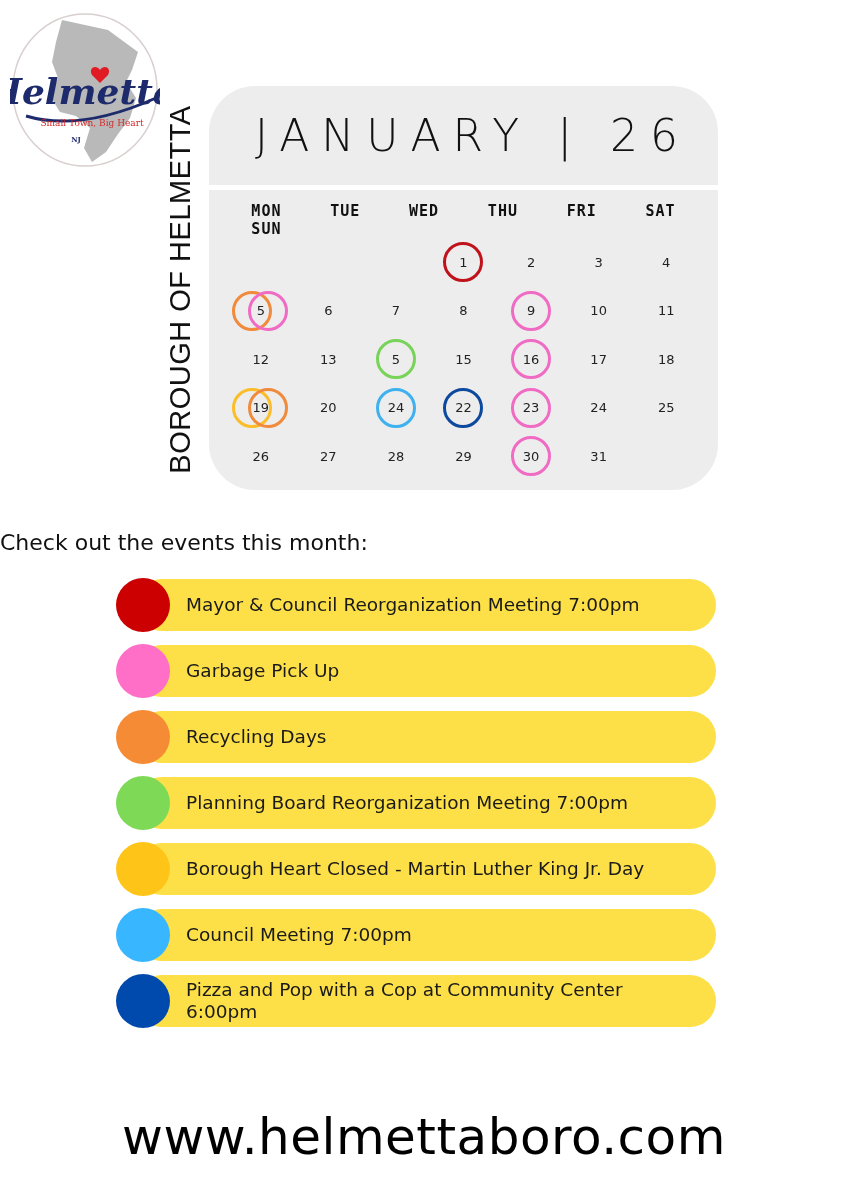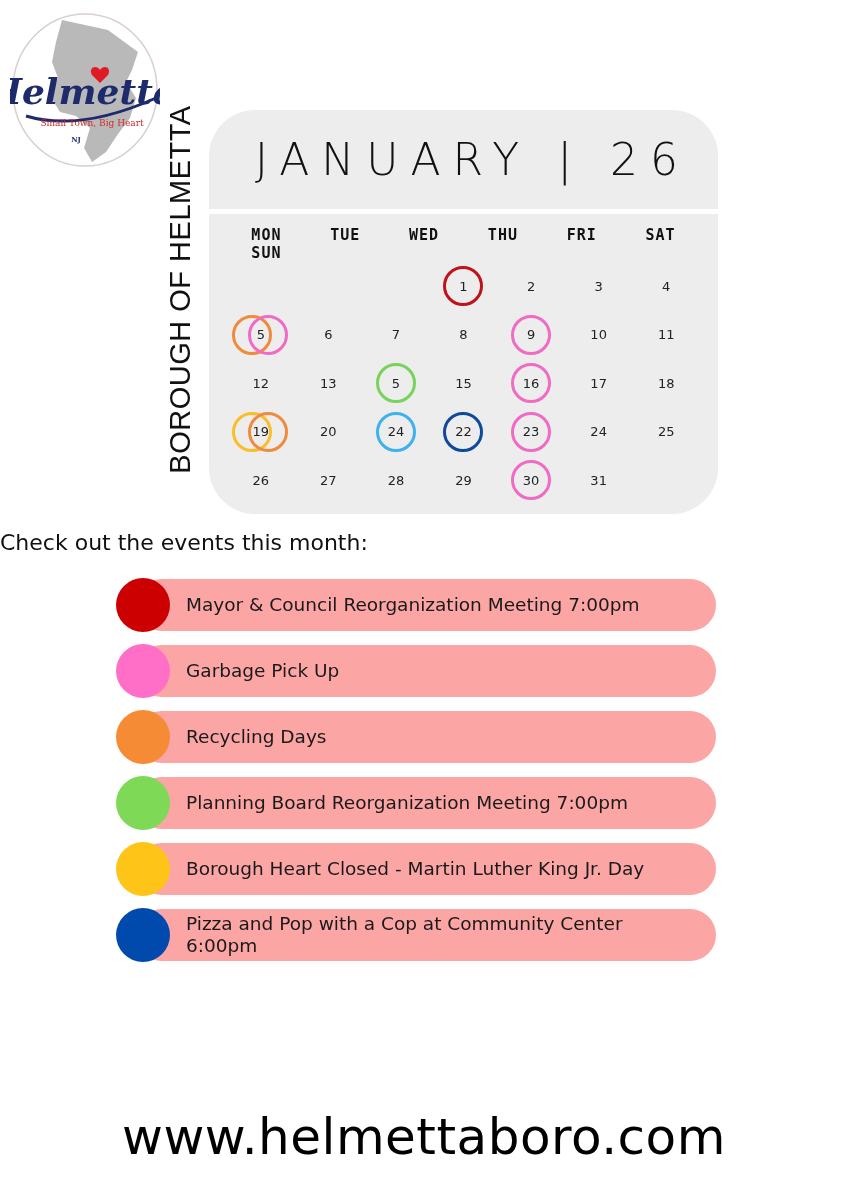--- a/index.html
+++ b/index.html
@@ -11,21 +11,21 @@
     position: absolute; left: 165px; top: 96px; width: 30px; height: 386px;
     display: flex; align-items: center; justify-content: center;
   }
   .side-title span {
     display: block; transform: rotate(-90deg); white-space: nowrap;
     font-family: "Liberation Sans", sans-serif; font-size: 29px; letter-spacing: 0.5px; color: #111;
   }
 
   .calendar {
     position: absolute; left: 209px; top: 86px; width: 509px; height: 404px;
-    background: #eeeded; border-radius: 46px; overflow: hidden; margin-top: 24px;
+    background: #eeeded; border-radius: 46px; overflow: hidden;
   }
   .cal-header {
     height: 104px; display: flex; align-items: center; justify-content: center;
     border-bottom: 5px solid #ffffff;
   }
   .cal-title {
     font-family: "DejaVu Sans", sans-serif; font-weight: 200; font-size: 44px;
     letter-spacing: 12px; color: #111; padding-left: 18px;
   }
   .dow-row { display: grid; grid-template-columns: repeat(6, 1fr); margin-top: 12px; padding: 0 18px 0 18px; }
@@ -37,21 +37,21 @@
   .ring.l { transform: translate(calc(-50% - 9px), -50%); }
   .ring.r { transform: translate(calc(-50% + 7px), -50%); }
 
   .events-title {
     position: absolute; left: 0; width: 848px; top: 530px; text-align: left;
     font-family: "DejaVu Sans", sans-serif; font-size: 22px; color: #111;
   }
   .events { position: absolute; left: 116px; top: 578px; width: 600px; }
   .event { position: relative; height: 54px; margin-bottom: 12px; }
   .event .pill {
-    position: absolute; left: 20px; right: 0; top: 1px; height: 52px; background: #fca5a5; border-radius: 27px;
+    position: absolute; left: 20px; right: 0; top: 1px; height: 52px; background: #fde047; border-radius: 27px;
     display: flex; align-items: center; padding-left: 50px; padding-right: 20px;
   }
   .event .label { font-family: "DejaVu Sans", sans-serif; font-size: 18.5px; color: #1a1a1a; line-height: 22px; }
   .event .dot { position: absolute; left: 0; top: 0; width: 54px; height: 54px; border-radius: 50%; }
 
   .footer {
     position: absolute; left: 0; width: 848px; top: 1108px; text-align: center;
     font-family: "DejaVu Sans", sans-serif; font-size: 50px; color: #000; letter-spacing: 0.5px;
   }
 </style>
@@ -227,19 +227,25 @@
       <div class="dot" style="background: rgb(126, 217, 87);"></div>
     </div>
     <div class="event">
       <div class="pill">
         <span class="label">Borough Heart Closed - Martin Luther King Jr. Day</span>
       </div>
       <div class="dot" style="background: rgb(255, 196, 24);"></div>
     </div>
     <div class="event">
       <div class="pill">
+        <span class="label">Council Meeting 7:00pm</span>
+      </div>
+      <div class="dot" style="background: rgb(56, 182, 255);"></div>
+    </div>
+    <div class="event">
+      <div class="pill">
         <span class="label">Pizza and Pop with a Cop at Community Center 6:00pm</span>
       </div>
       <div class="dot" style="background: rgb(0, 74, 173);"></div>
     </div>
   </div>
 
 <div class="footer">www.helmettaboro.com</div>
 
 </body></html>

